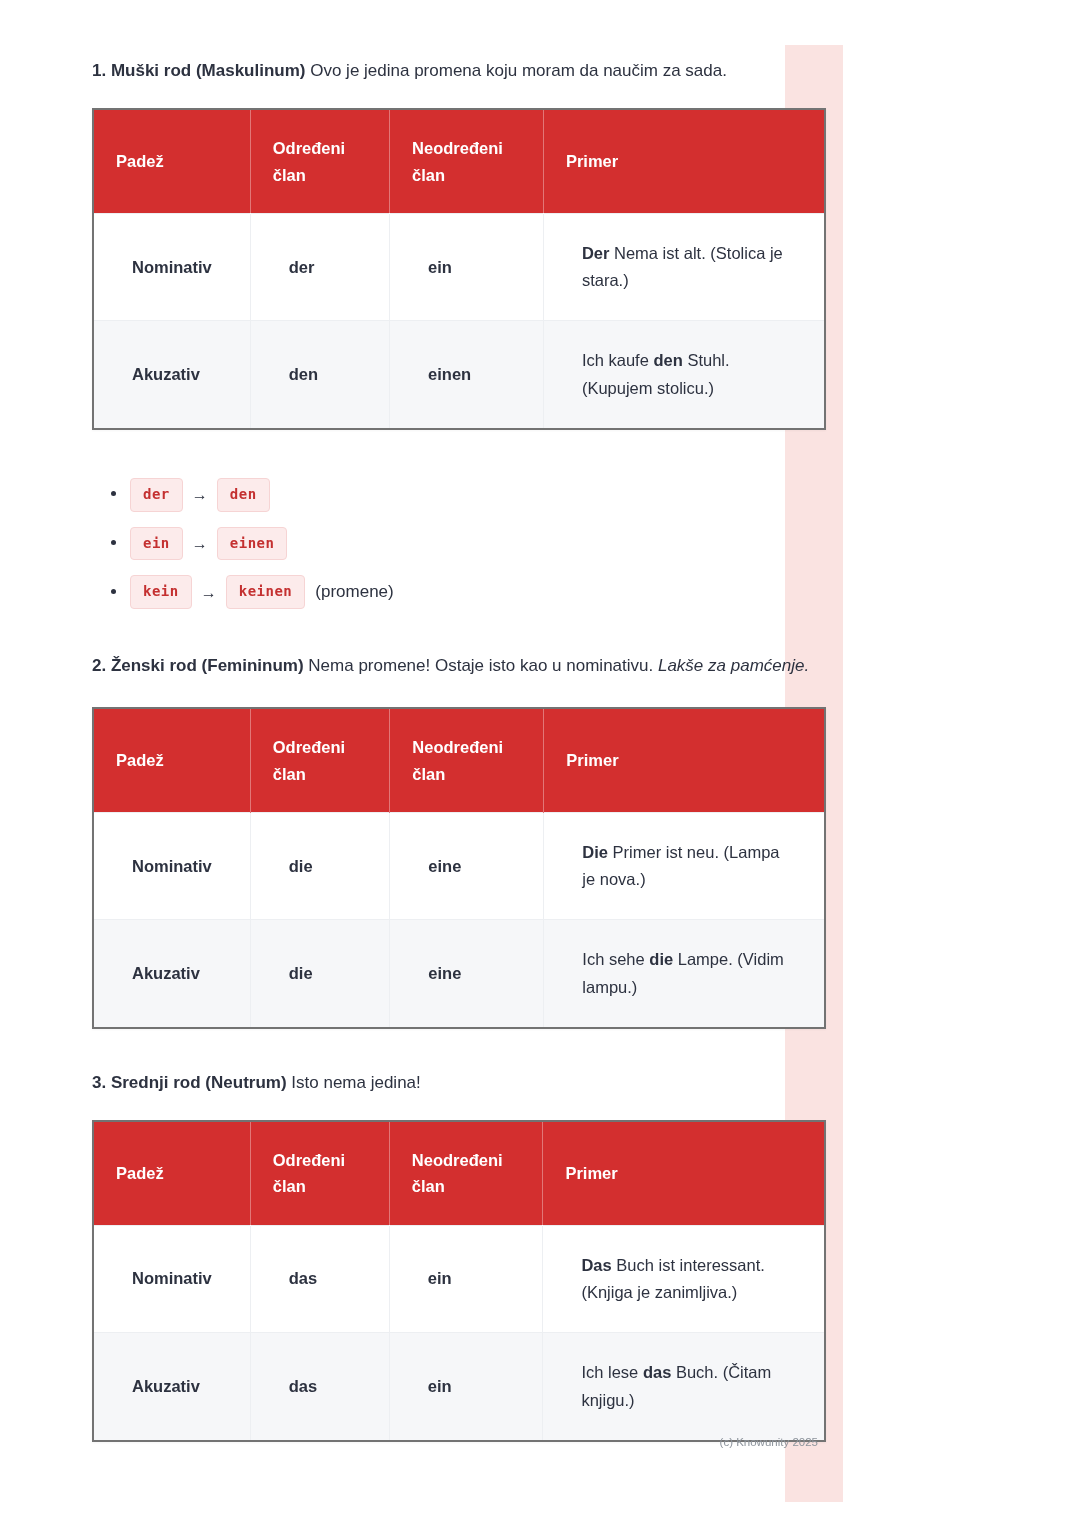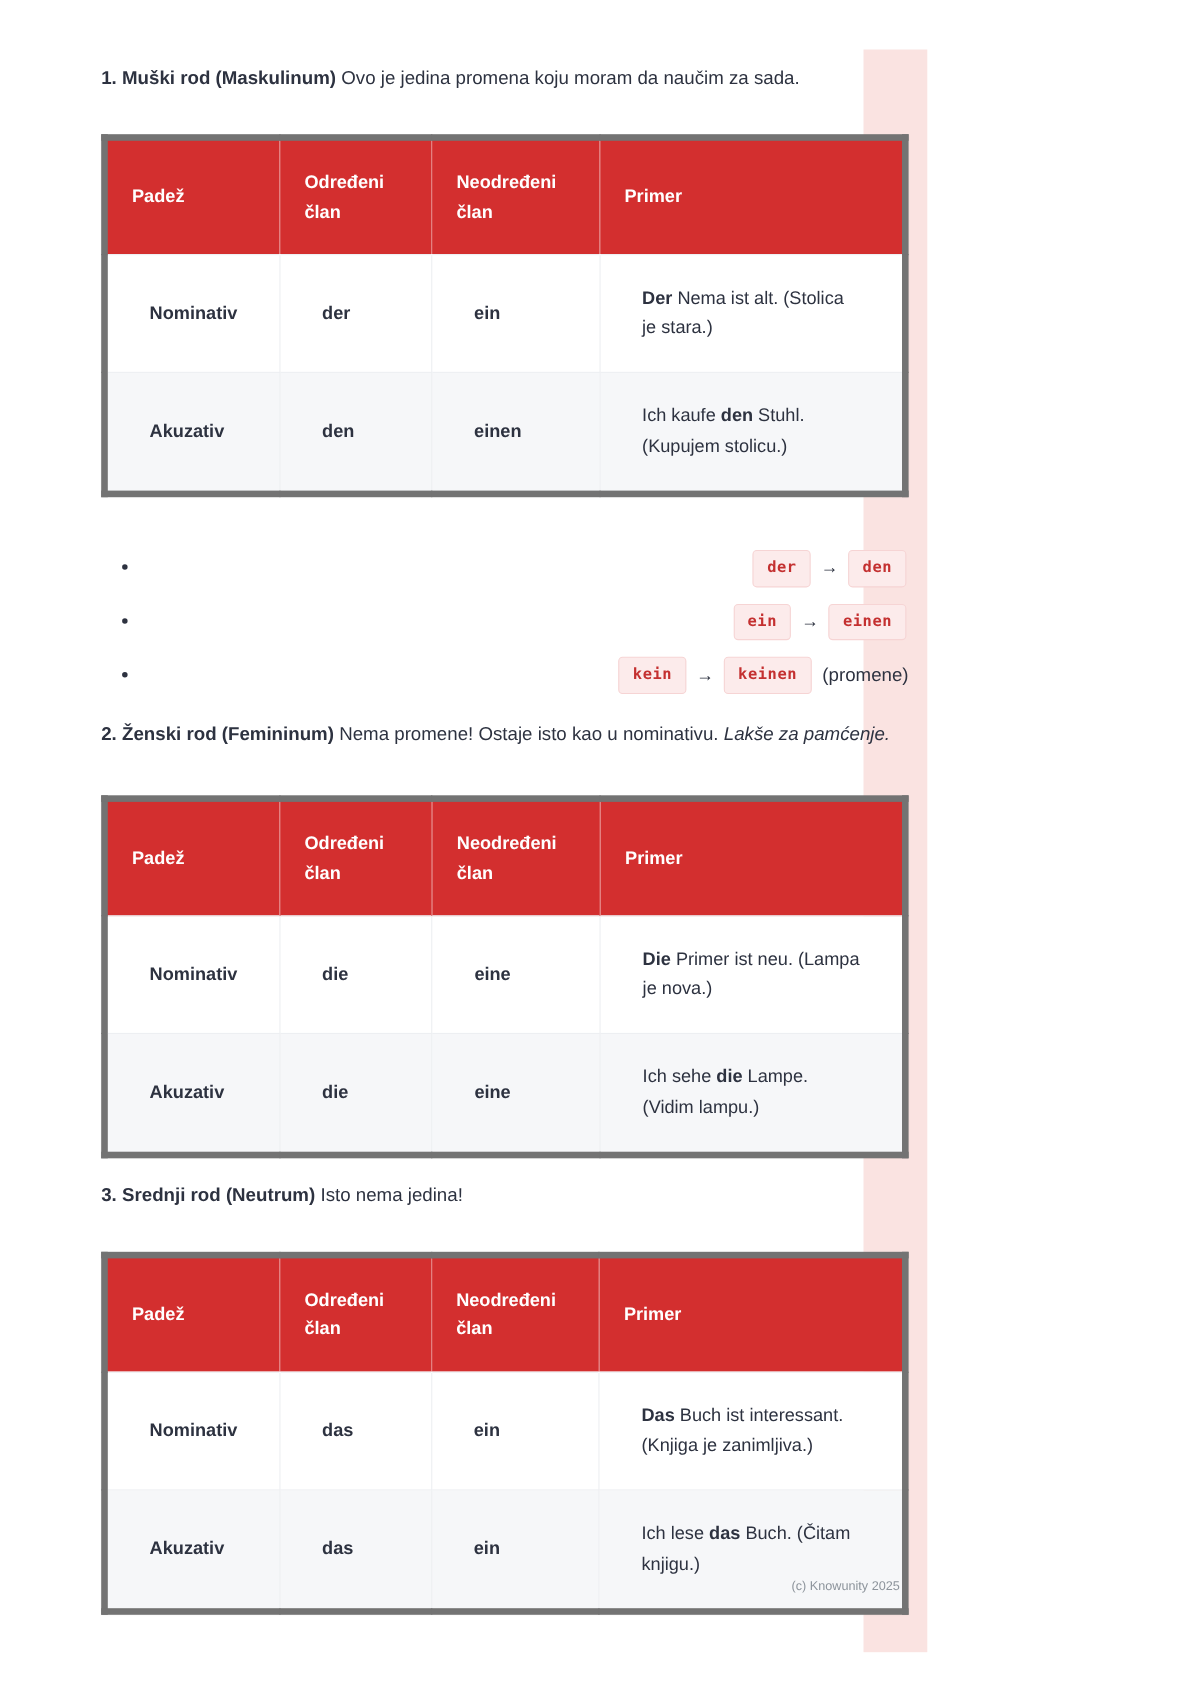--- a/index.html
+++ b/index.html
@@ -15,29 +15,29 @@
   .stripe {
     position: absolute; top: 45px; right: 45px;
     width: 58px; height: 1457px;
     background: #fae3e1;
   }
   .content { position: absolute; top: 57px; left: 92px; width: 734px; }
 
   .para { font-size: 17px; line-height: 1.6; color: #2d3240; }
   .para strong { font-weight: 700; }
   .para em { font-style: italic; }
-  .sec { margin-top: 20px; }
+  .sec { margin-top: 40px; }
   .justify { text-align: justify; line-height: 2.0; }
 
   table.gram-table {
     width: 100%;
     border-collapse: collapse;
-    margin-top: 38px;
+    margin-top: 24px;
     font-size: 16.5px;
-    border: 6px solid #737373;
+    border: 2px solid #737373;
     box-shadow: 0 1px 2px rgba(0,0,0,0.04);
   }
   table.gram-table col.c1 { width: 17.8%; }
   table.gram-table col.c2 { width: 19.5%; }
   table.gram-table col.c3 { width: 21.4%; }
   table.gram-table col.c4 { width: 41.3%; }
   table.gram-table th {
     background: #d32f2f;
     color: #ffffff;
     font-weight: 700;
@@ -53,21 +53,21 @@
     padding: 26px 38px;
     line-height: 1.65;
     vertical-align: middle;
     border: 1px solid #edeff2;
     background: #ffffff;
   }
   table.gram-table tbody tr:nth-child(2) td { background: #f6f7f9; }
   table.gram-table td.b { font-weight: 700; }
   table.gram-table td .ex-bold { font-weight: 700; }
 
-  ul.chips { margin: 48px 0 0 16px; padding-left: 20px; list-style: disc; text-align: right; }
+  ul.chips { margin: 48px 0 0 16px; padding-left: 20px; list-style: disc; }
   ul.chips li { margin-bottom: 15px; font-size: 17px; line-height: 1.7; }
   .chip {
     display: inline-block;
     font-family: "DejaVu Sans Mono", "Liberation Mono", monospace;
     font-size: 14px;
     font-weight: 700;
     color: #c43030;
     background: #fcebeb;
     border: 1px solid #f6d4d4;
     border-radius: 4px;

